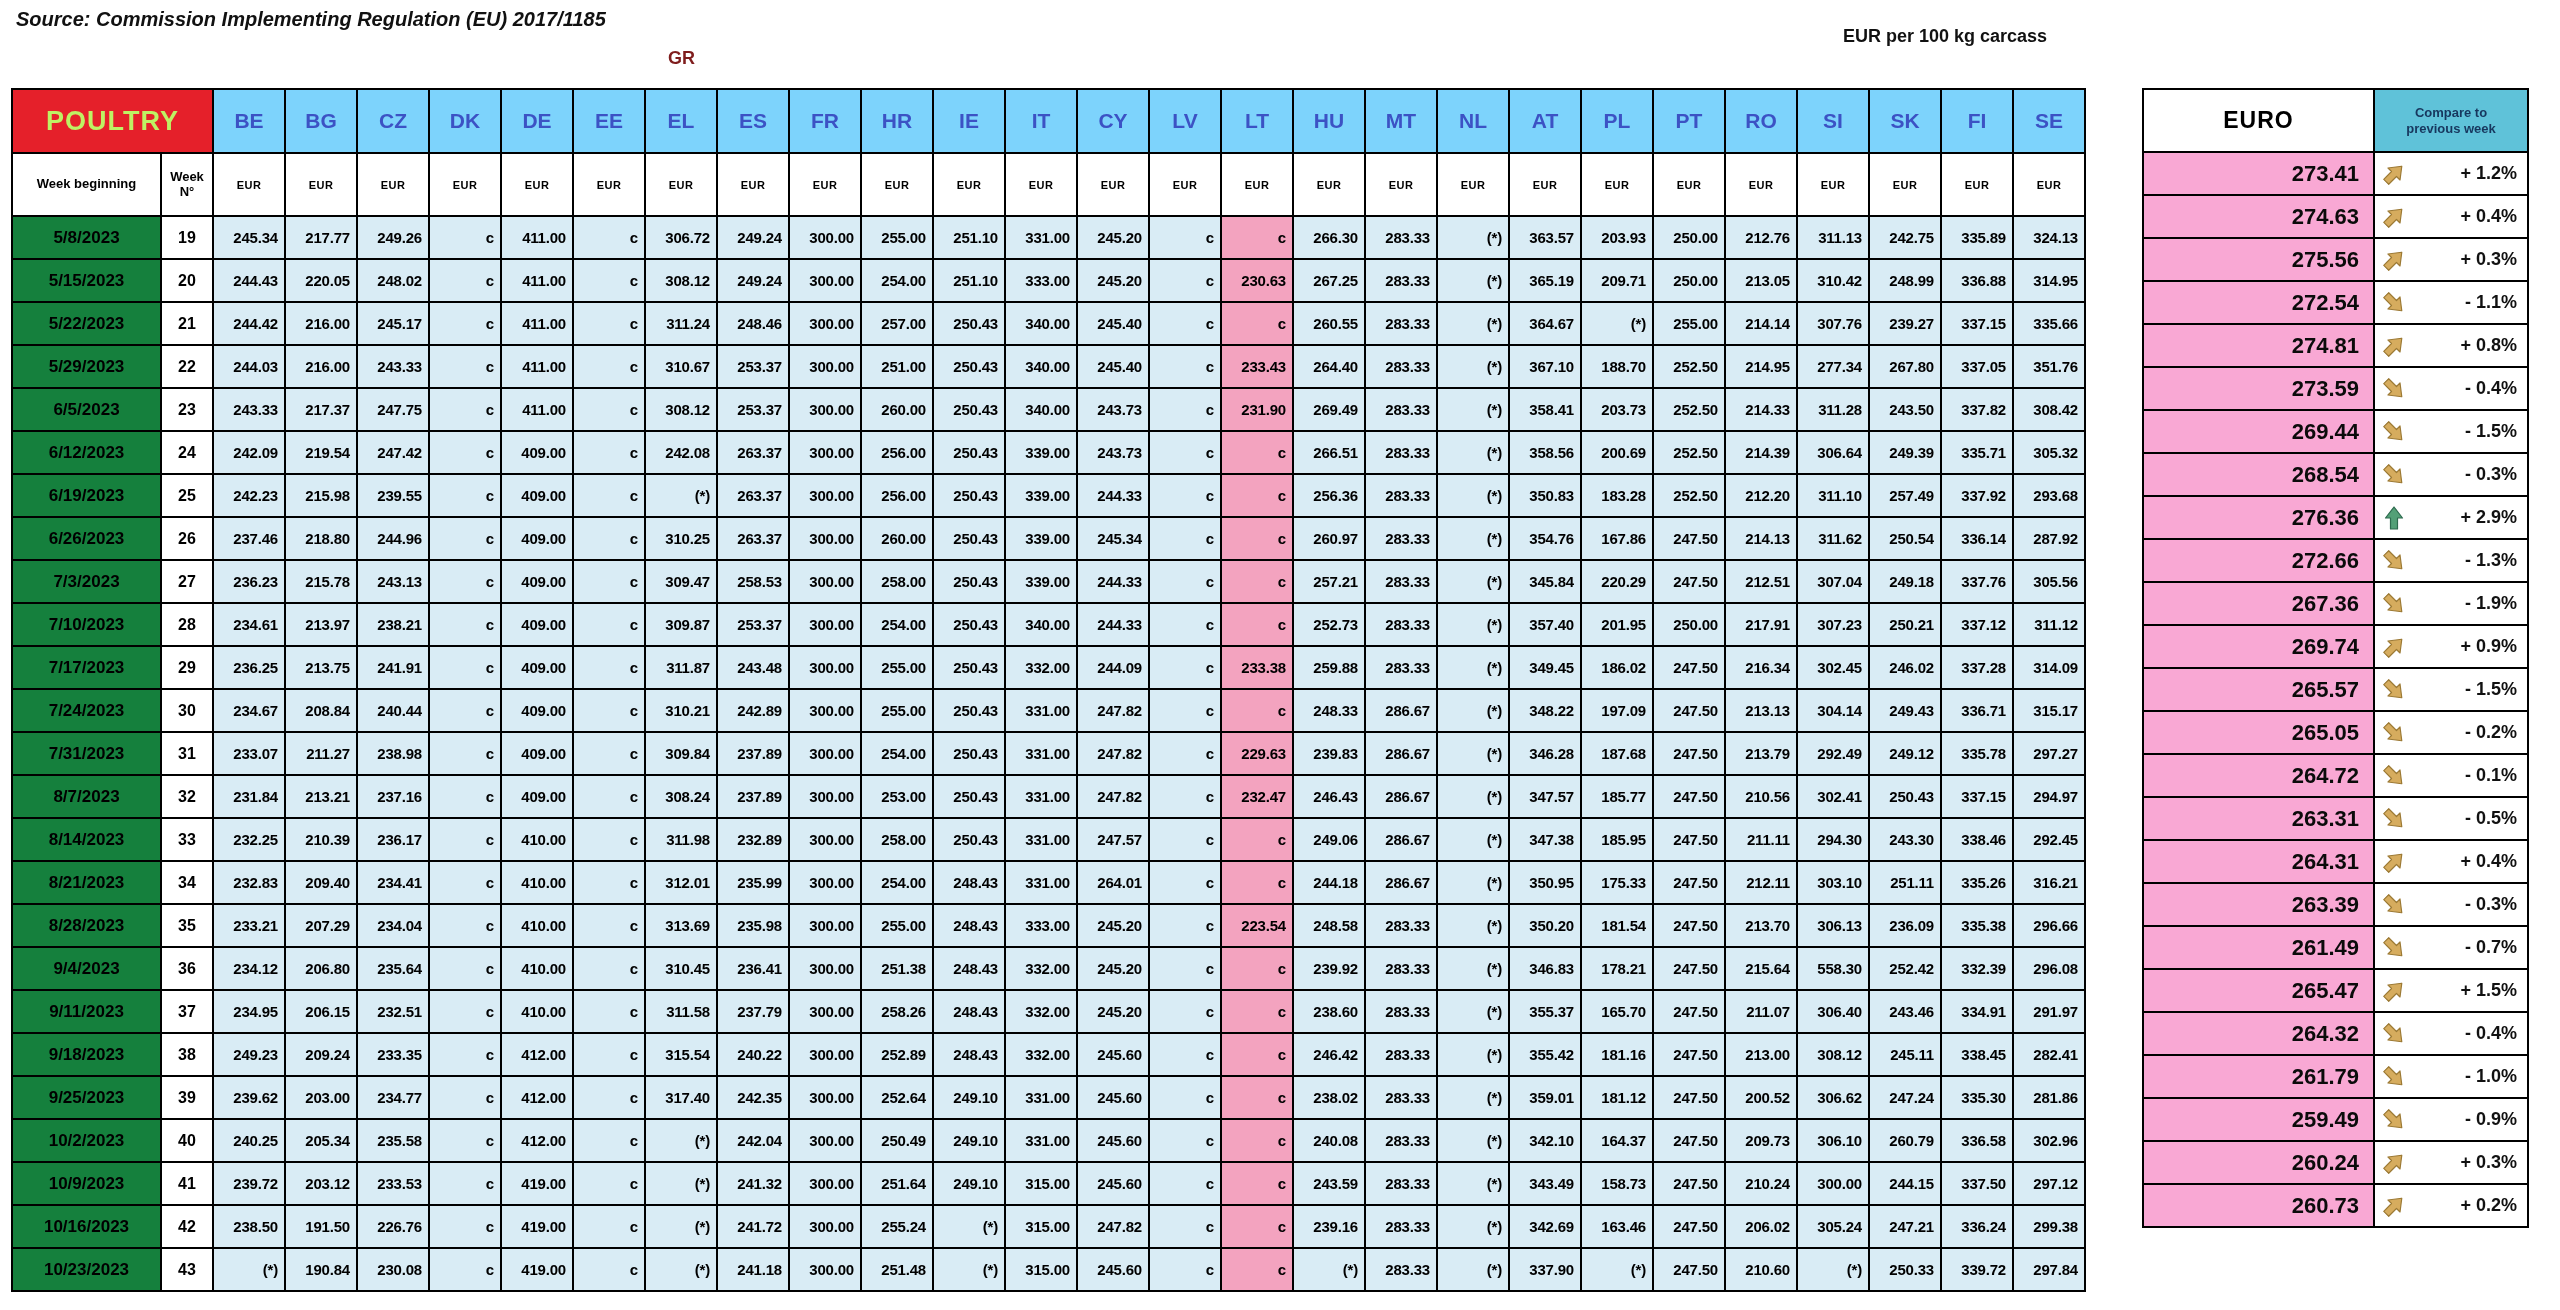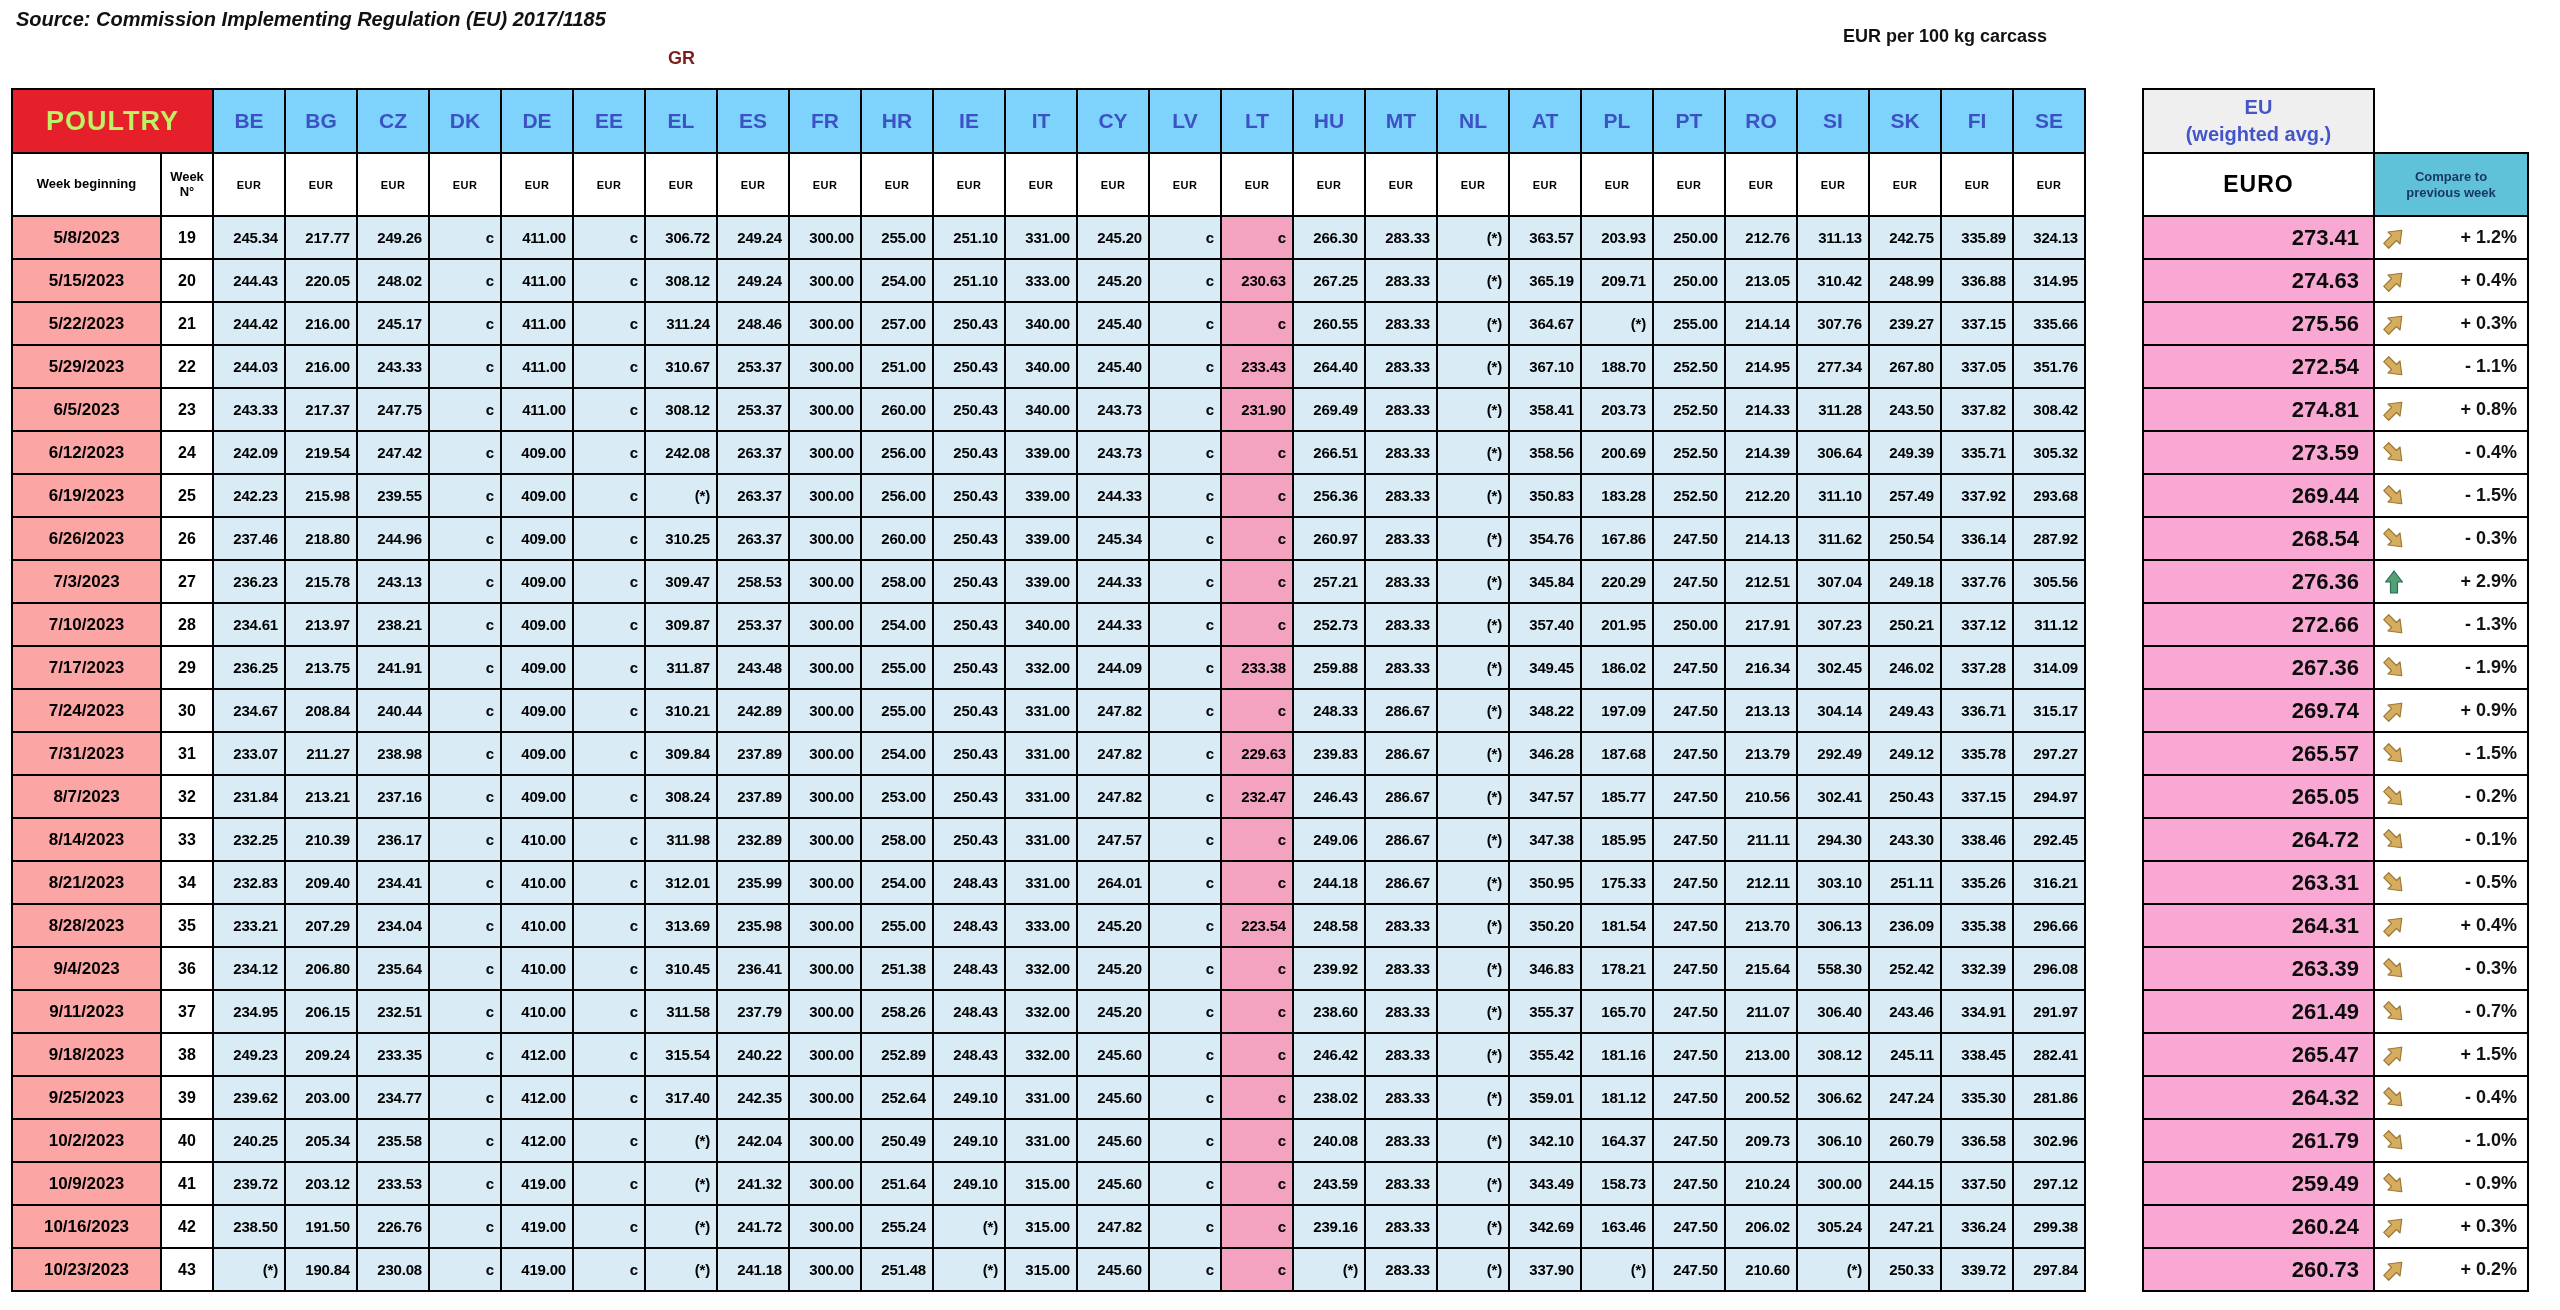--- a/index.html
+++ b/index.html
@@ -15,21 +15,21 @@
 
   
   #main-table{left:11px;top:88px;border-collapse:collapse;table-layout:fixed;border:2px solid #000;}
   #main-table td,#main-table th{border:2px solid #000;padding:0;overflow:hidden;white-space:nowrap;}
   .col-date{width:149px;} .col-week{width:52px;} .col-c{width:72px;}
   tr.hdr-row{height:64px;} tr.eur-row{height:63px;} tr.data-row{height:43px;}
   .poultry-cell{background:#e5202a;color:#bef264;font-size:27px;font-weight:bold;text-align:center;letter-spacing:1px;}
   .country-cell{background:#7dd3fc;color:#3c52c4;font-size:21px;font-weight:bold;text-align:center;}
   .wk-head{background:#fff;font-size:13px;font-weight:bold;text-align:center;line-height:1.1;}
   .eur-cell{background:#fff;font-size:11px;font-weight:bold;text-align:center;letter-spacing:0.5px;}
-  .date-cell{background:#fca5a5;font-size:17px;font-weight:bold;text-align:center;}
+  .date-cell{background:#15803d;font-size:17px;font-weight:bold;text-align:center;}
   .wknum-cell{background:#fff;font-size:16px;font-weight:bold;text-align:center;}
   .price-cell{background:#d9ecf5;font-size:15px;font-weight:bold;text-align:right;padding-right:6px !important;letter-spacing:-0.2px;}
   .price-cell.lt{background:#f3a3bf;}
 
   
   #eu-table{left:2142px;top:88px;border-collapse:collapse;table-layout:fixed;}
   #eu-table td{border:2px solid #000;padding:0;overflow:hidden;white-space:nowrap;}
   .col-euro{width:231px;} .col-cmp{width:154px;}
   .eu-head{background:#efefef;color:#4456c7;font-size:20px;font-weight:bold;text-align:center;line-height:1.35;}
   .euro-label{background:#fff;font-size:23px;font-weight:bold;text-align:center;letter-spacing:1px;}
@@ -898,27 +898,20 @@
       </tr>
     </tbody>
 </table>
 
 <table class="abs" id="eu-table">
   <colgroup>
       <col class="col-euro">
       <col class="col-cmp">
     </colgroup>
   <tbody id="eu-tbody">
-    <tr class="hdr-row">
-      <td class="eu-head">
-        <div>EU</div>
-        <div>(weighted avg.)</div>
-      </td>
-      <td class="blank-corner"></td>
-    </tr>
     <tr class="eur-row">
       <td class="euro-label">EURO</td>
       <td class="cmp-head">
         <div>Compare to</div>
         <div>previous week</div>
       </td>
     </tr>
   <tr class="data-row">
         <td class="eu-val">273.41</td>
         <td class="cmp-cell">

